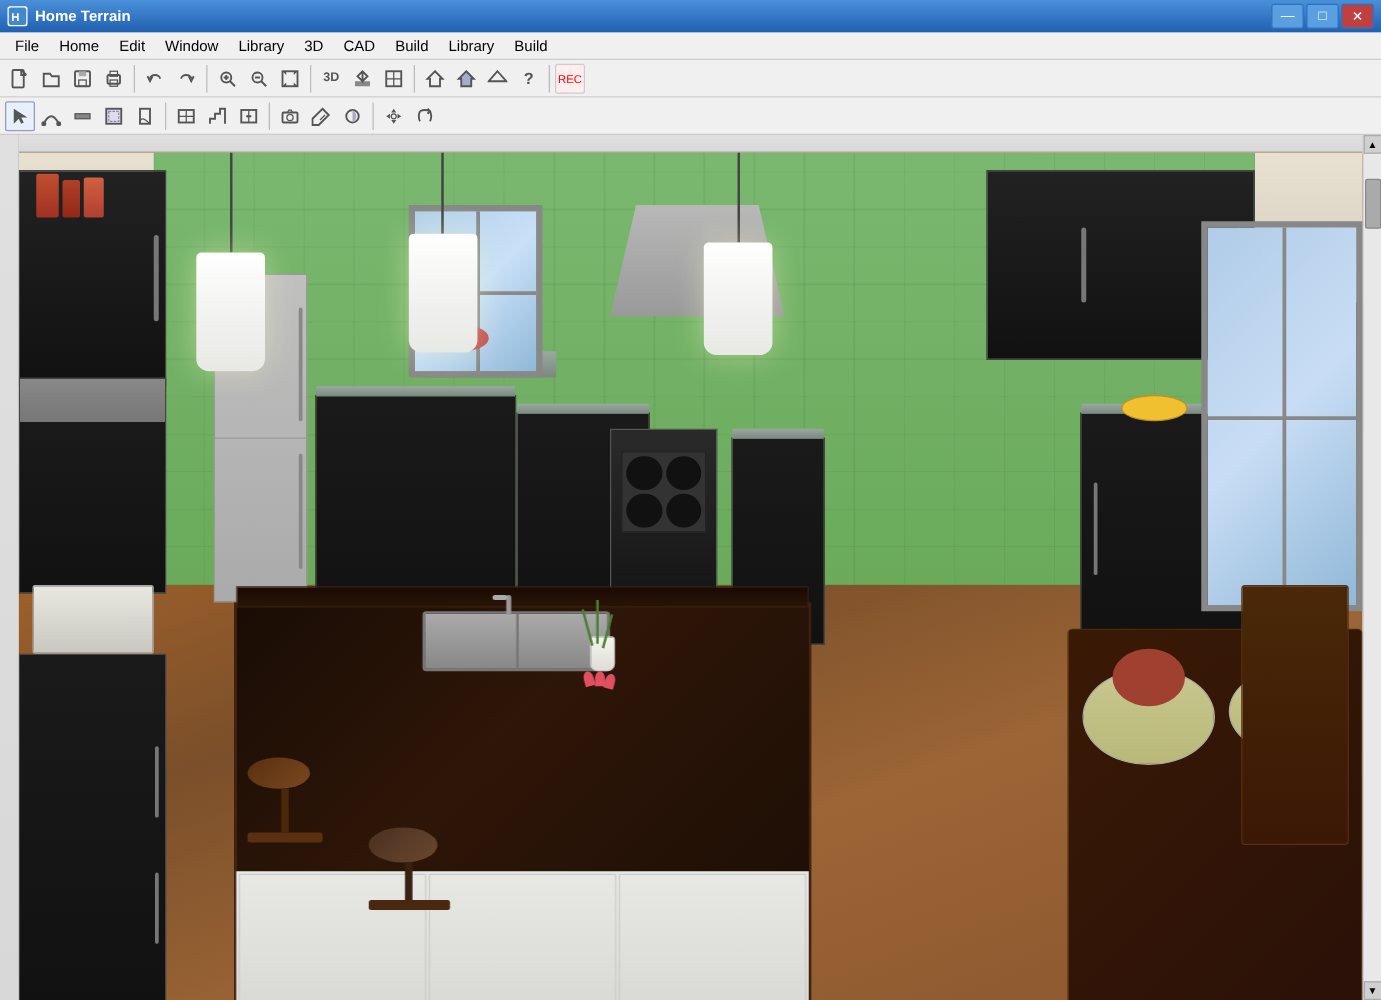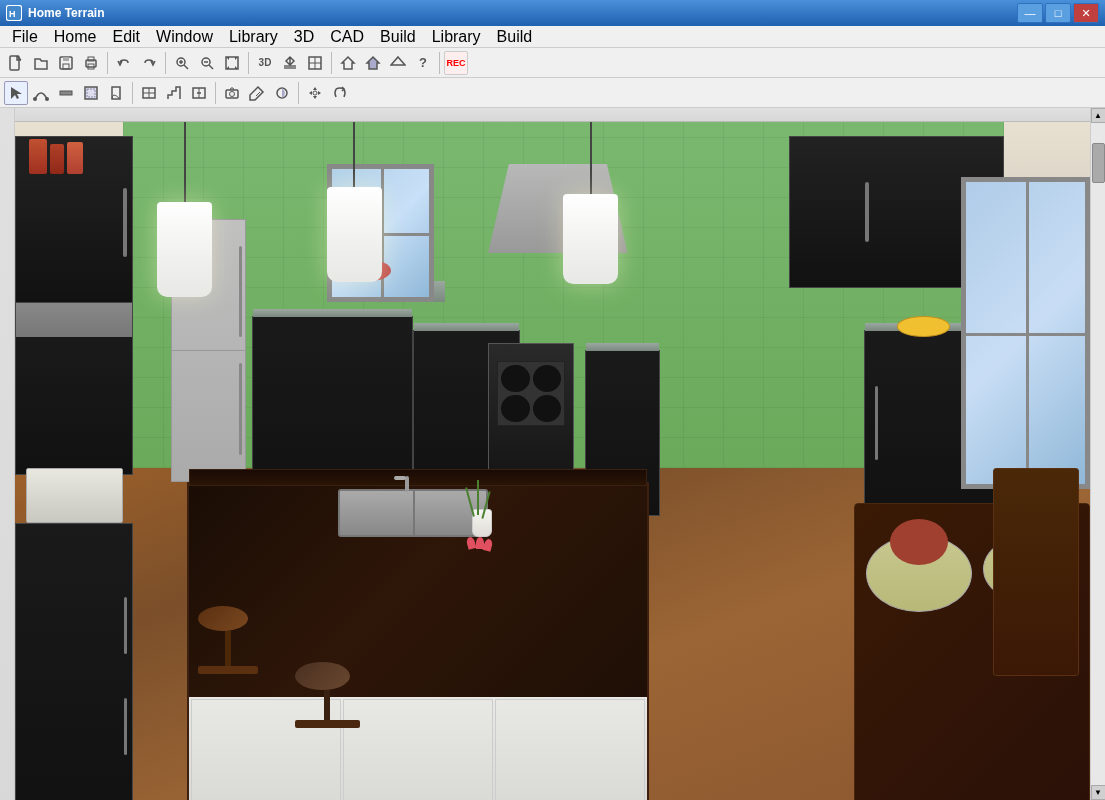--- a/index.html
+++ b/index.html
@@ -22,21 +22,21 @@
     }
     .title-bar-btn.close { background: #c04040; }
 
     
     .menu-bar {
       display: flex; align-items: center;
       background: #f0f0f0; height: 22px; padding: 0 4px;
       border-bottom: 1px solid #ccc;
     }
     .menu-item {
-      padding: 2px 8px; font-size: 16px; cursor: pointer; border-radius: 2px;
+      padding: 2px 8px; font-size: 12px; cursor: pointer; border-radius: 2px;
     }
 
     
     .toolbar {
       display: flex; align-items: center;
       background: #f0f0f0; height: 30px; padding: 2px 4px; gap: 1px;
       border-bottom: 1px solid #ccc;
     }
     .toolbar-sep {
       width: 1px; height: 22px; background: #bbb; margin: 0 3px;
@@ -228,21 +228,21 @@
         <path d="M8 2 L14 8 L12 8 L12 14 L4 14 L4 8 L2 8 Z" fill="#aac" stroke="#555" stroke-width="1.5"></path>
       </svg>
   </div>
   <div class="tb-btn" title="Roof">
     <svg viewBox="0 0 16 16">
         <polygon points="8,2 15,10 1,10" fill="none" stroke="#555" stroke-width="1.5"></polygon>
       </svg>
   </div>
   <div class="tb-btn" title="Help" style="font-size:13px;font-weight:bold;color:#555;">?</div>
   <div class="toolbar-sep"></div>
-  <div class="tb-btn" title="Record" style="font-size:9px;font-weight:bold;color:red;border:1px solid #ccc;background:#fee;">REC</div>
+  <div class="tb-btn" title="Record" style="font-size:9px;font-weight:normal;color:red;border:1px solid #ccc;background:#fee;">REC</div>
 </div>
 
 <div class="toolbar">
   <div class="tb-btn" title="Select" style="border:1px solid #99b;background:#e8f0ff;">
     <svg viewBox="0 0 16 16">
         <path d="M3 2 L3 14 L7 10 L9 14 L11 13 L9 9 L14 9 Z" fill="#555"></path>
       </svg>
   </div>
   <div class="tb-btn" title="Arc">
     <svg viewBox="0 0 16 16">

